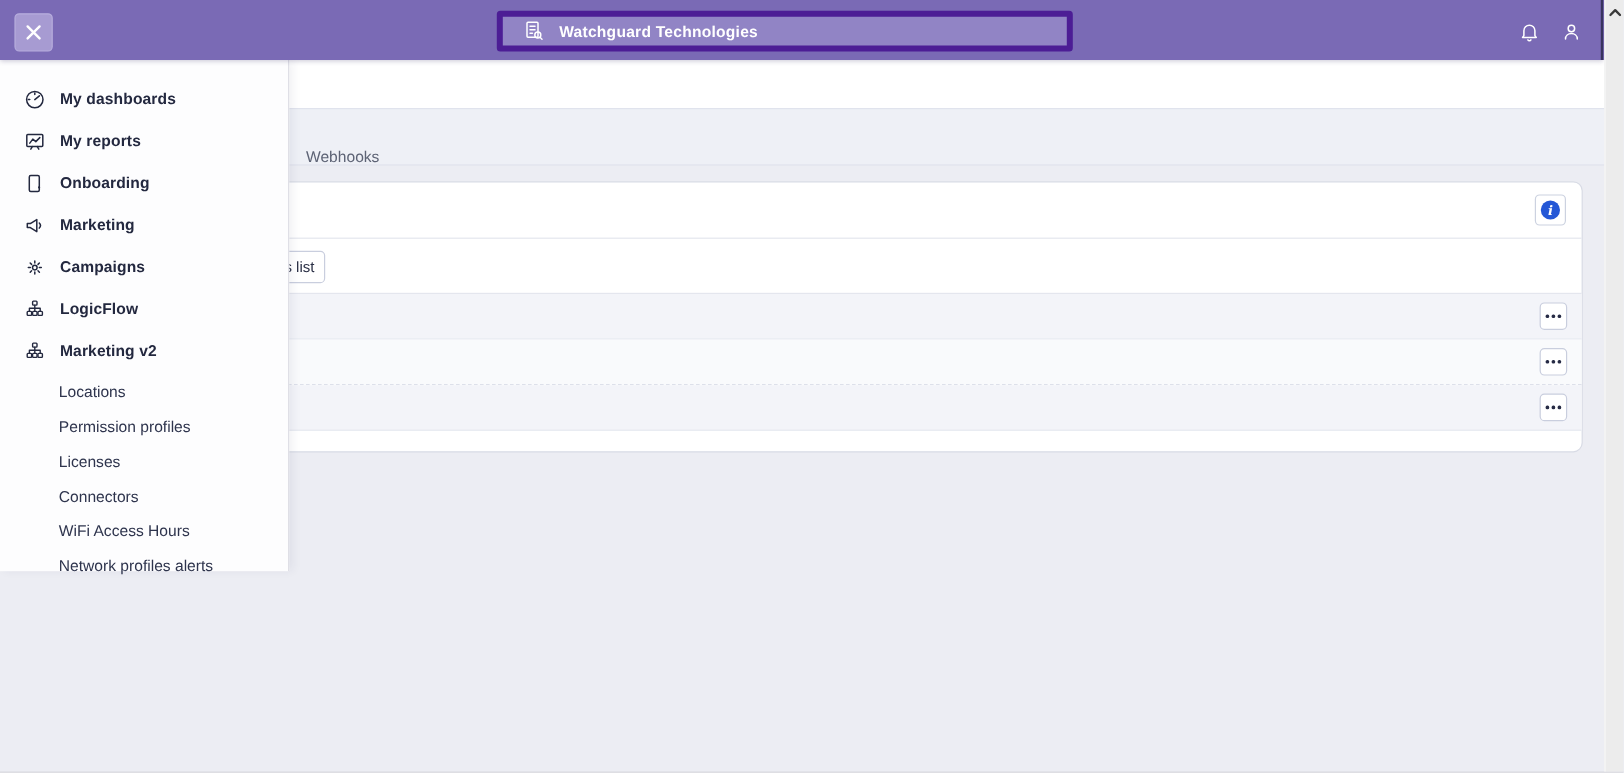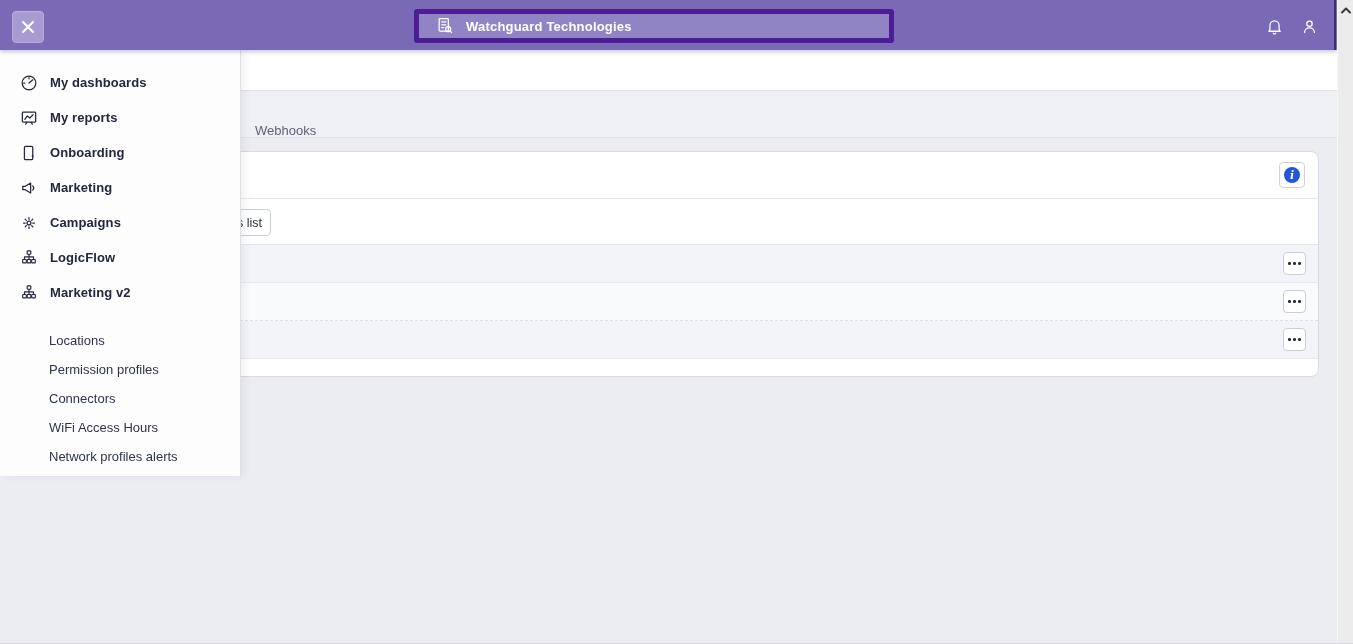--- a/index.html
+++ b/index.html
@@ -52,21 +52,21 @@
               border:1px solid #c9cede; border-radius:4px; display:flex; align-items:center; justify-content:center;
               gap:2.5px; cursor:pointer; }
   .more-btn i { width:2.6px; height:2.6px; border-radius:50%; background:#262b45; display:block; }
 
   
   .sidebar { position:absolute; left:0; top:50px; width:241px; height:426px; background:#fdfdfe;
              border-right:1px solid #dfdfe6; box-shadow:3px 0 8px rgba(40,40,80,.07); z-index:10; padding-top:15px; }
   .side-item { display:flex; align-items:center; height:35px; padding-left:19px; gap:11px; cursor:pointer; }
   .side-item .lbl { font-size:13px; font-weight:700; color:#23283f; letter-spacing:.1px; }
   .side-icon { width:20px; height:20px; flex:0 0 20px; }
-  .sub-list { margin-top:16px;text-align:right; }
+  .sub-list { margin-top:2px;text-align:right; }
   .sub-item { display:flex; align-items:center; height:29px; padding-left:49px; font-size:13px; color:#2e344d; cursor:pointer; }
 
   svg { display:block; }
 </style>
 </head>
 <body>
 
 <div id="screen">
 
   <div class="white-band"></div>
@@ -171,20 +171,21 @@
           <rect x="9.8" y="13.8" width="4.4" height="4" rx="0.8"></rect>
           <rect x="15.2" y="13.8" width="4.4" height="4" rx="0.8"></rect>
       </svg>
       <span class="lbl">Marketing v2</span>
     </div>
 
 
     <div class="sub-list">
       <div class="sub-item">Locations</div>
       <div class="sub-item">Permission profiles</div>
+      <div class="sub-item">Licenses</div>
       <div class="sub-item">Connectors</div>
       <div class="sub-item">WiFi Access Hours</div>
       <div class="sub-item">Network profiles alerts</div>
     </div>
   </div>
 
   <div class="header">
     <div class="close-btn">
       <svg width="16" height="16" viewBox="0 0 16 16" fill="none" stroke="#ffffff" stroke-width="2" stroke-linecap="round">
         <path d="M3 3 L13 13 M13 3 L3 13"></path>

